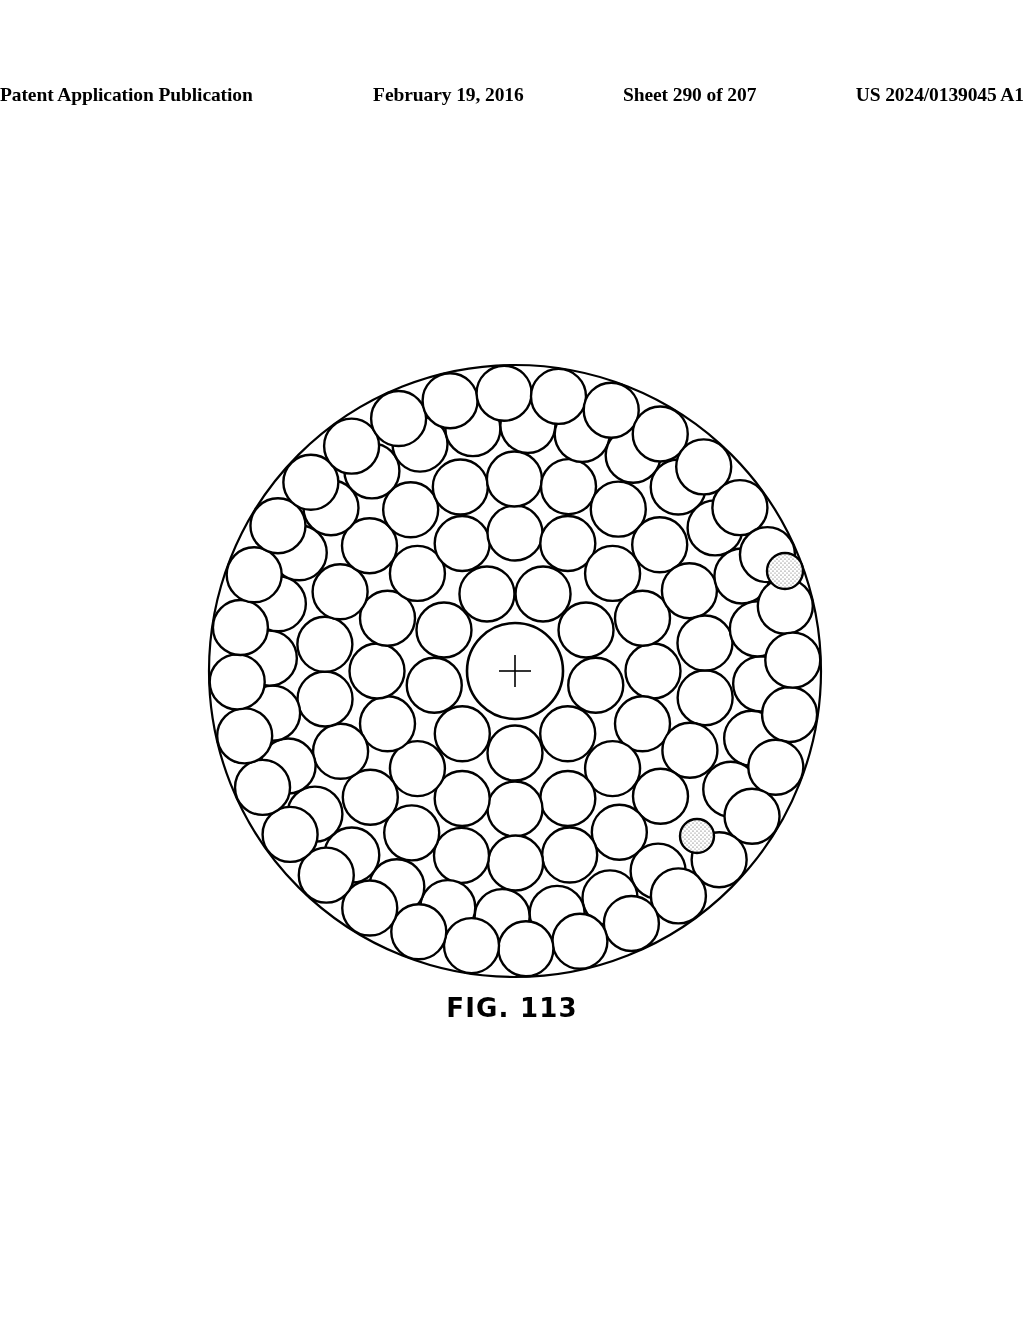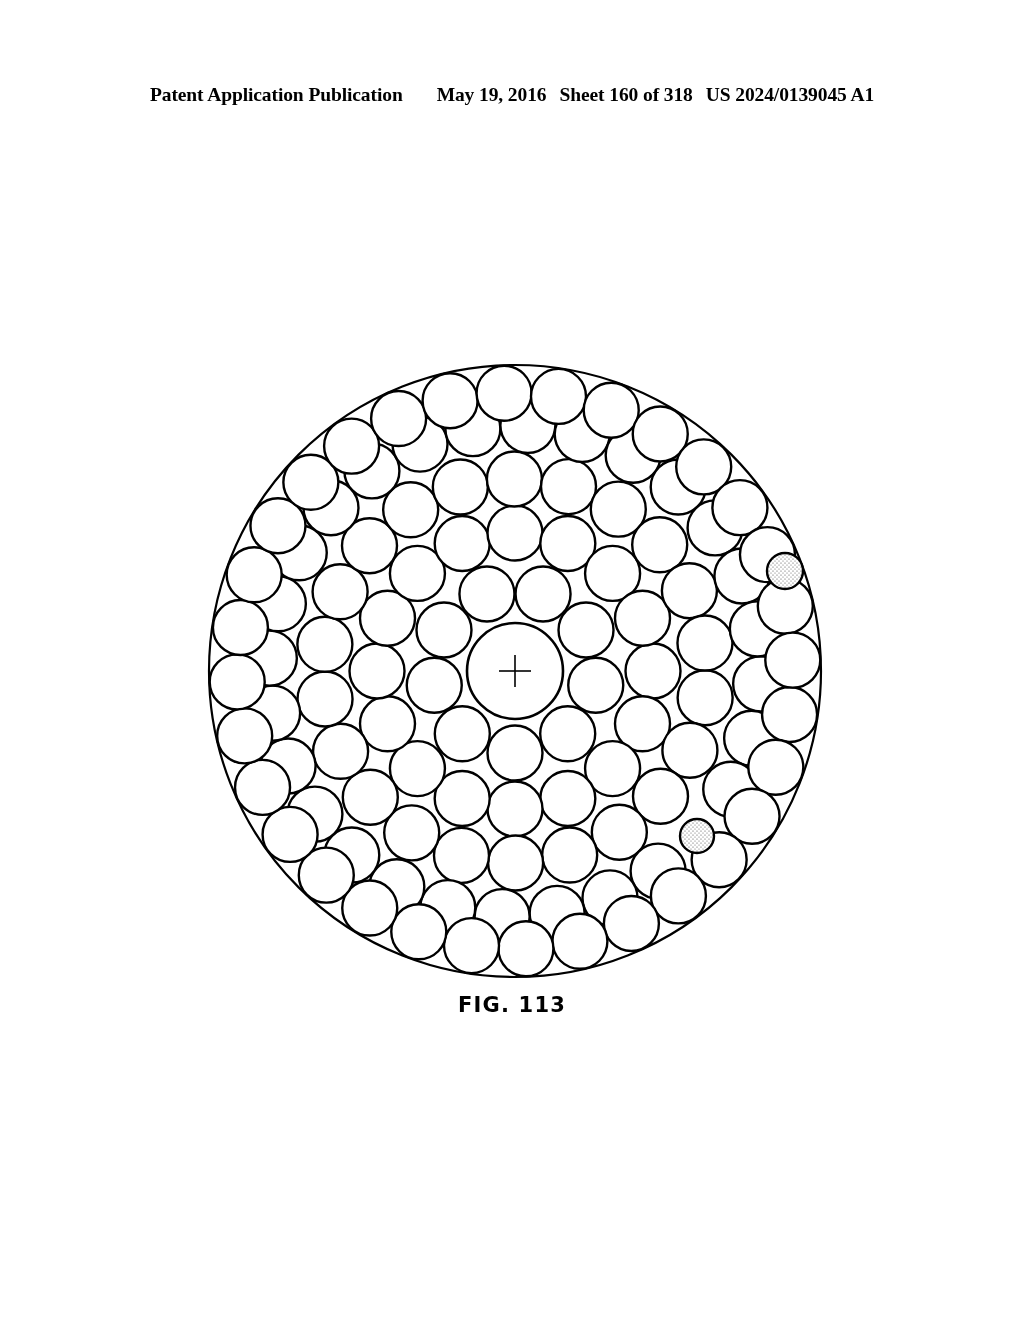--- a/index.html
+++ b/index.html
@@ -17,21 +17,21 @@
   }
 
   
   #page-header {
     position: absolute;
     top: 84px;
     left: 0;
     width: 1024px;
     height: 28px;
     display: flex;
-    justify-content: center;
+    justify-content: space-between;
     align-items: baseline;
     white-space: pre;
   }
   #page-header .hdr-title {
     font-family: "Liberation Serif", serif;
     font-weight: bold;
     font-size: 19.5px;
     letter-spacing: -0.1px;
   }
   #page-header .hdr-gap {
@@ -67,33 +67,33 @@
 
   
   #figure-caption {
     position: absolute;
     top: 993px;
     left: 0;
     width: 1024px;
     text-align: center;
     font-family: "DejaVu Sans", sans-serif;
     font-weight: bold;
-    font-size: 21px;
+    font-size: 26px;
     letter-spacing: 1.2px;
   }
 </style>
 </head>
 <body>
 
 <div id="page-header">
   <span class="hdr-title">Patent Application Publication</span>
   <span class="hdr-gap"></span>
-  <span class="hdr-date">May 19, 2016</span>
+  <span class="hdr-date">February 19, 2016</span>
   <span class="hdr-gap-md"></span>
-  <span class="hdr-sheet">Sheet 160 of 318</span>
+  <span class="hdr-sheet">Sheet 290 of 207</span>
   <span class="hdr-gap-md"></span>
   <span class="hdr-patno">US 2024/0139045 A1</span>
 </div>
 
 <div id="figure-area">
   <svg id="figure-svg" viewBox="0 0 1024 700" xmlns="http://www.w3.org/2000/svg">
     <defs>
       <pattern id="stipple-pattern" patternUnits="userSpaceOnUse" width="4" height="4">
         <rect width="4" height="4" fill="#ffffff"></rect>
         <circle cx="1" cy="1" r="0.62" fill="#4a4a4a"></circle>

